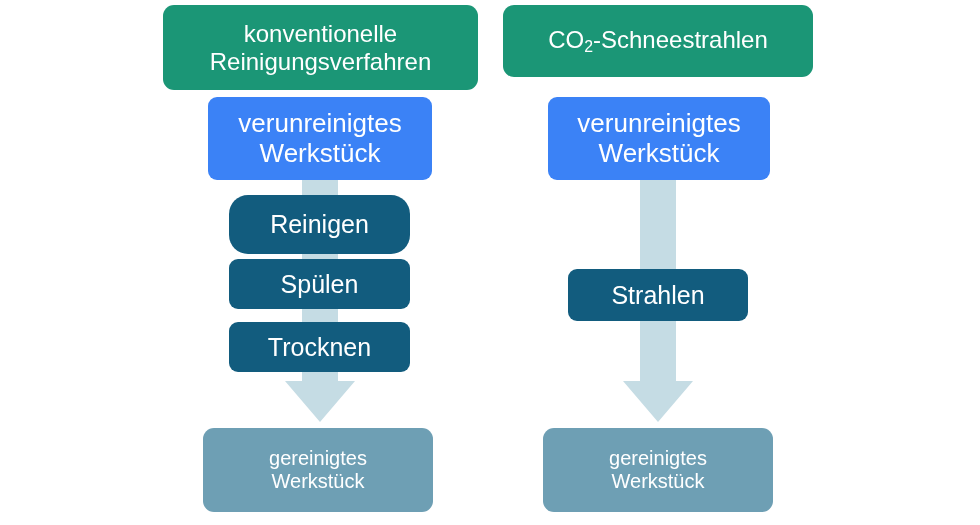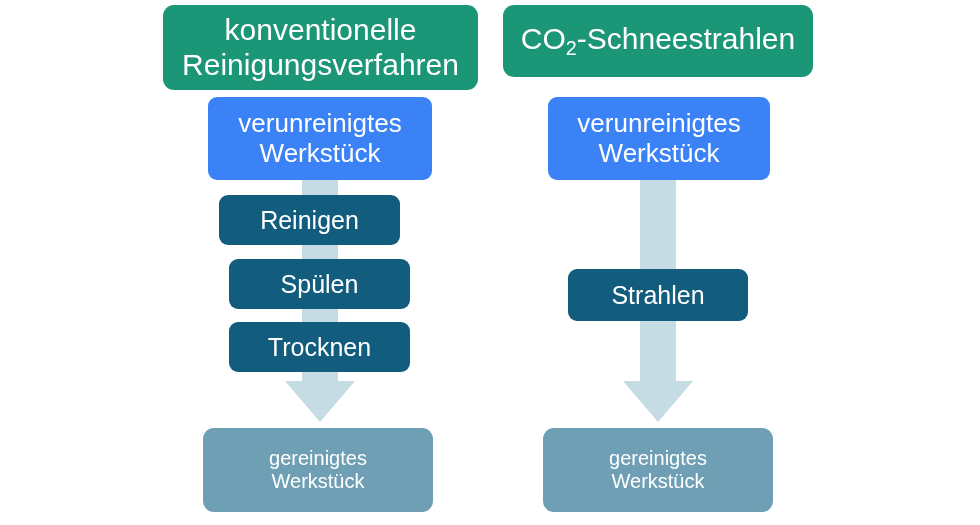--- a/index.html
+++ b/index.html
@@ -38,21 +38,21 @@
     text-align: center;
     color: #ffffff;
     border-radius: 9px;
     line-height: 1.14;
     padding: 0 8px;
     white-space: pre-line;
   }
 
   .node-header {
     background: #1b9676;
-    font-size: 30px;
+    font-size: 24px;
     border-radius: 11px;
   }
   .node-input {
     background: #3b82f6;
     font-size: 26px;
     border-radius: 9px;
   }
   .node-step {
     background: #125c7e;
     font-size: 25px;
@@ -60,21 +60,21 @@
   }
   .node-output {
     background: #6e9fb4;
     font-size: 20px;
     border-radius: 11px;
   }
 
   
   #header-left   { left: 163px; top: 5px;   width: 315px; height: 85px; }
   #input-left    { left: 208px; top: 97px;  width: 224px; height: 83px; }
-  #step-reinigen { left: 219px; top: 195px; width: 181px; height: 50px; }
+  #step-reinigen { left: 229px; top: 195px; width: 181px; height: 59px; border-radius: 19px; }
   #step-spuelen  { left: 229px; top: 259px; width: 181px; height: 50px; }
   #step-trocknen { left: 229px; top: 322px; width: 181px; height: 50px; }
   #output-left   { left: 203px; top: 428px; width: 230px; height: 84px; }
 
   
   #header-right  { left: 503px; top: 5px;   width: 310px; height: 72px; }
   #input-right   { left: 548px; top: 97px;  width: 222px; height: 83px; }
   #step-strahlen { left: 568px; top: 258px; width: 180px; height: 52px; margin-top: 11px; }
   #output-right  { left: 543px; top: 428px; width: 230px; height: 84px; }
 

